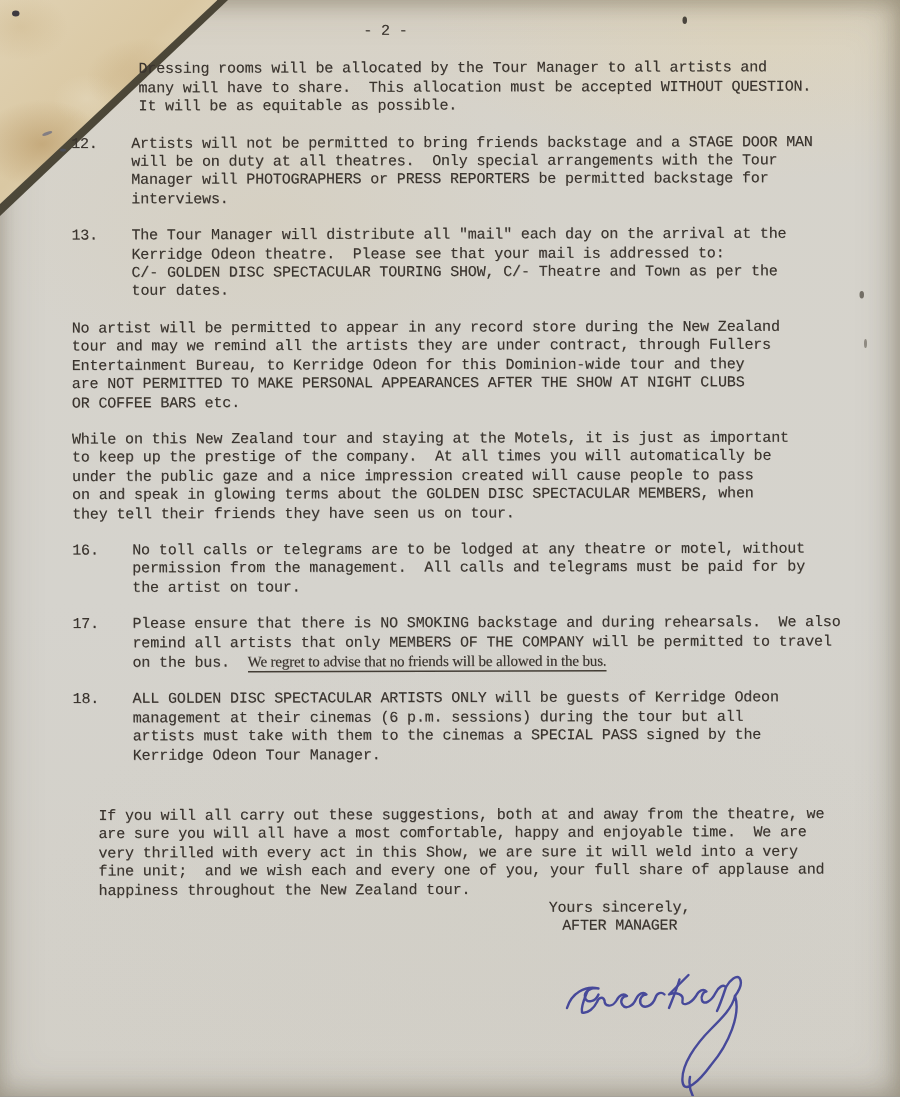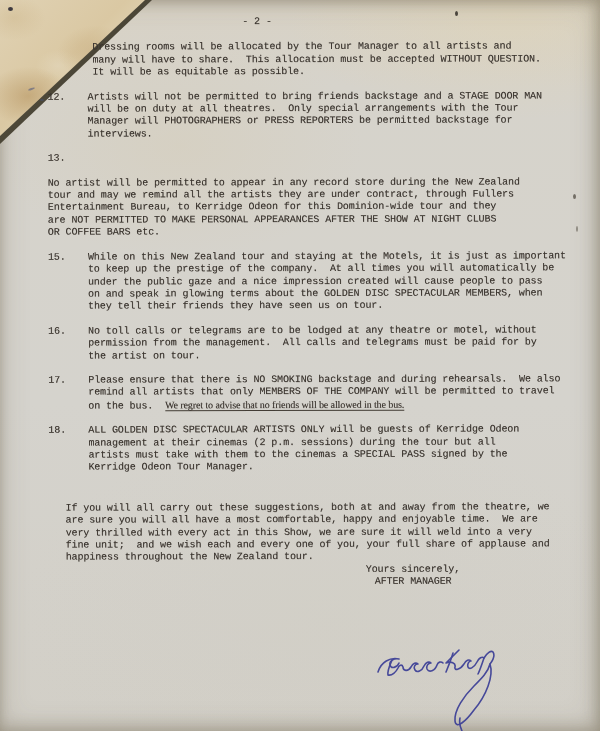--- a/index.html
+++ b/index.html
@@ -94,32 +94,35 @@
     <div class="item">
       <div class="item-num mono">12.</div>
       <div class="item-body mono">Artists will not be permitted to bring friends backstage and a STAGE DOOR MAN
 will be on duty at all theatres.  Only special arrangements with the Tour
 Manager will PHOTOGRAPHERS or PRESS REPORTERS be permitted backstage for
 interviews.</div>
     </div>
 
     <div class="item">
       <div class="item-num mono">13.</div>
+      <div class="item-body mono">The Tour Manager will distribute all "mail" each day on the arrival at the
+Kerridge Odeon theatre.  Please see that your mail is addressed to:
+C/- GOLDEN DISC SPECTACULAR TOURING SHOW, C/- Theatre and Town as per the
+tour dates.</div>
     </div>
 
     <div class="item">
       <div class="item-body mono">No artist will be permitted to appear in any record store during the New Zealand
 tour and may we remind all the artists they are under contract, through Fullers
 Entertainment Bureau, to Kerridge Odeon for this Dominion-wide tour and they
 are NOT PERMITTED TO MAKE PERSONAL APPEARANCES AFTER THE SHOW AT NIGHT CLUBS
 OR COFFEE BARS etc.</div>
     </div>
 
     <div class="item">
-      <div class="item-num mono">15.</div>
       <div class="item-body mono">While on this New Zealand tour and staying at the Motels, it is just as important
 to keep up the prestige of the company.  At all times you will automatically be
 under the public gaze and a nice impression created will cause people to pass
 on and speak in glowing terms about the GOLDEN DISC SPECTACULAR MEMBERS, when
 they tell their friends they have seen us on tour.</div>
     </div>
 
     <div class="item">
       <div class="item-num mono">16.</div>
       <div class="item-body mono">No toll calls or telegrams are to be lodged at any theatre or motel, without
@@ -130,21 +133,21 @@
     <div class="item">
       <div class="item-num mono">17.</div>
       <div class="item-body mono"><span>Please ensure that there is NO SMOKING backstage and during rehearsals.  We also
 remind all artists that only MEMBERS OF THE COMPANY will be permitted to travel
 on the bus.  </span><span class="u">We regret to advise that no friends will be allowed in the bus.</span></div>
     </div>
 
     <div class="item">
       <div class="item-num mono">18.</div>
       <div class="item-body mono">ALL GOLDEN DISC SPECTACULAR ARTISTS ONLY will be guests of Kerridge Odeon
-management at their cinemas (2 p.m. sessions) during the tour but all
+management at their cinemas (6 p.m. sessions) during the tour but all
 artists must take with them to the cinemas a SPECIAL PASS signed by the
 Kerridge Odeon Tour Manager.</div>
     </div>
 
     <div class="closing mono">If you will all carry out these suggestions, both at and away from the theatre, we
 are sure you will all have a most comfortable, happy and enjoyable time.  We are
 very thrilled with every act in this Show, we are sure it will weld into a very
 fine unit;  and we wish each and every one of you, your full share of applause and
 happiness throughout the New Zealand tour.</div>
 

